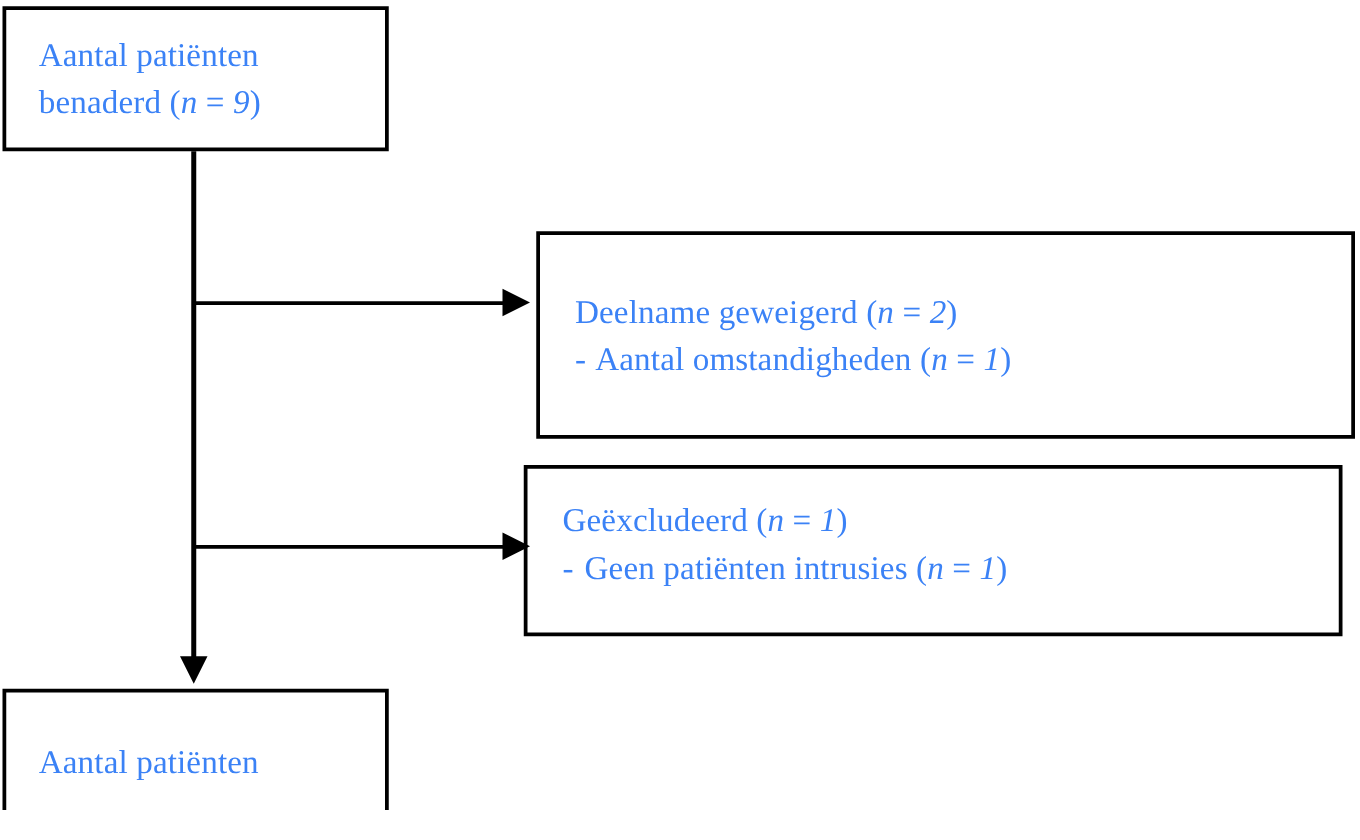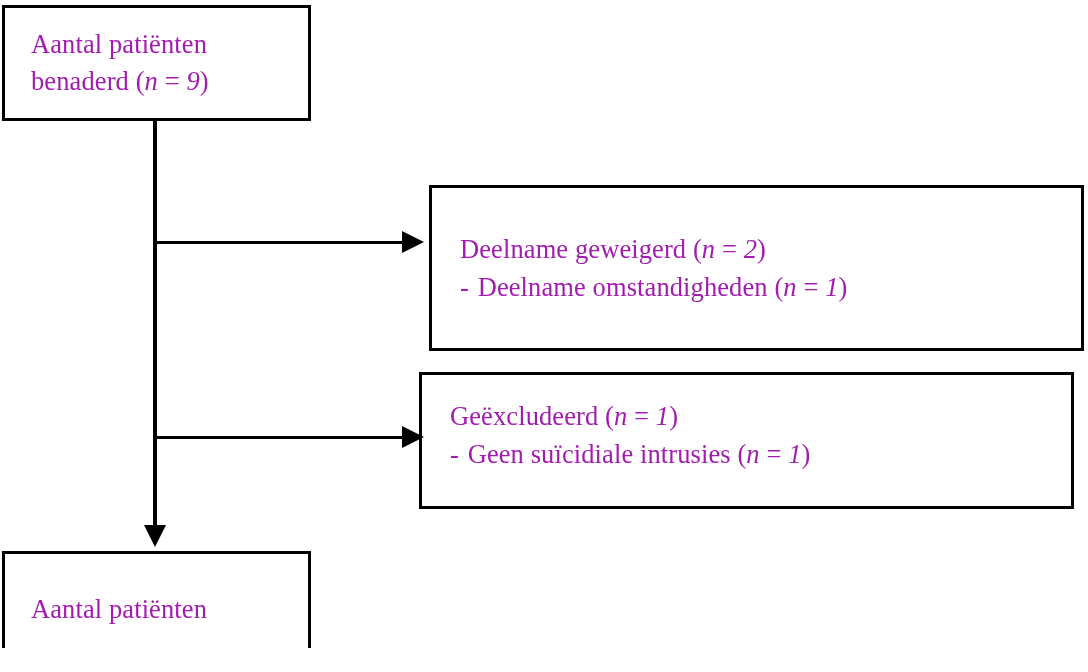--- a/index.html
+++ b/index.html
@@ -6,21 +6,21 @@
     margin: 0;
     padding: 0;
     background: #ffffff;
   }
   #flowchart-root {
     position: relative;
     width: 1088px;
     height: 648px;
     background: #ffffff;
     font-family: "Liberation Serif", "DejaVu Serif", serif;
-    color: #a21caf;
+    color: #3b82f6;
     overflow: hidden;
   }
 
   
   .node-box {
     position: absolute;
     box-sizing: border-box;
     border: 3px solid #000000;
     background: #ffffff;
     display: flex;
@@ -140,30 +140,30 @@
     <div class="box-line">
       <span>benaderd (</span><span class="nval">n</span><span> = </span><span class="num">9</span><span>)</span>
     </div>
   </div>
 
   <div class="node-box box-refused">
     <div class="box-line tight">
       <span>Deelname geweigerd (</span><span class="nval">n</span><span> = </span><span class="num">2</span><span>)</span>
     </div>
     <div class="box-line tight">
-      <span class="dash">-</span><span> Deelname omstandigheden (</span><span class="nval">n</span><span> = </span><span class="num">1</span><span>)</span>
+      <span class="dash">-</span><span> Aantal omstandigheden (</span><span class="nval">n</span><span> = </span><span class="num">1</span><span>)</span>
     </div>
   </div>
 
   <div class="node-box box-excluded">
     <div class="box-line tight">
       <span>Geëxcludeerd (</span><span class="nval">n</span><span> = </span><span class="num">1</span><span>)</span>
     </div>
     <div class="box-line tight">
-      <span class="dash">-</span><span> Geen suïcidiale intrusies (</span><span class="nval">n</span><span> = </span><span class="num">1</span><span>)</span>
+      <span class="dash">-</span><span> Geen patiënten intrusies (</span><span class="nval">n</span><span> = </span><span class="num">1</span><span>)</span>
     </div>
   </div>
 
   <div class="node-box box-included">
     <div class="box-line">
       <span>Aantal patiënten</span>
     </div>
   </div>
 
   <div class="conn spine"></div>

